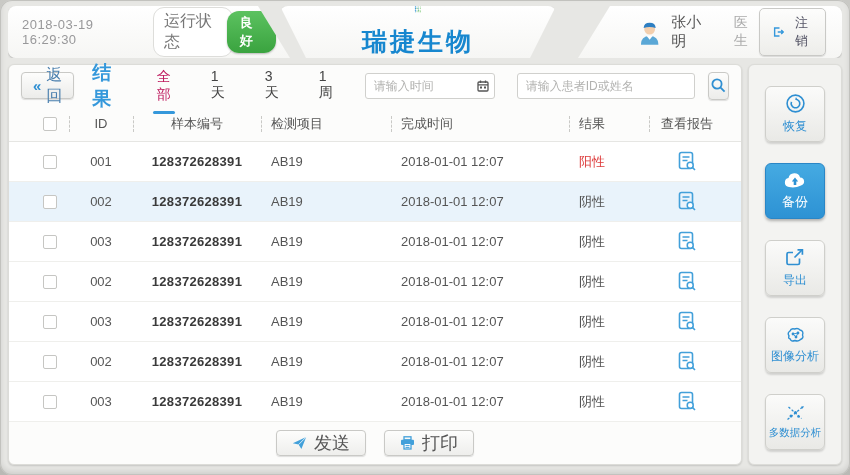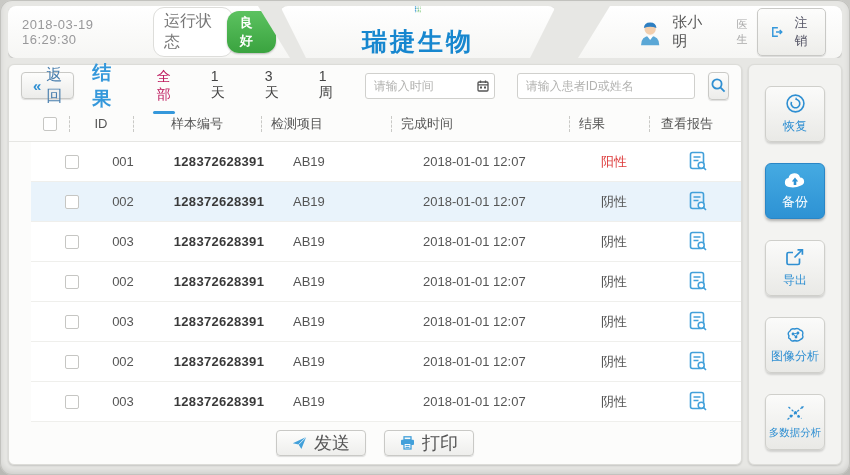--- a/index.html
+++ b/index.html
@@ -20,21 +20,21 @@
   .hcard.right { left:570px; right:0; border-radius:0 8px 8px 0;
                  clip-path:polygon(32px 0, 100% 0, 100% 100%, 0 100%); padding:0 16px 0 60px; }
   .datetime { font-size:13px; color:#98989a; letter-spacing:.5px; }
   .status-label { margin-left:14px; font-size:16px; color:#777; background:#fff;
                   border:1px solid #ddddda; border-radius:11px; padding:3px 10px; }
   .status-badge { margin-left:-6px; font-size:13px; font-weight:bold; color:#fff;
                   background:linear-gradient(#5cc260,#3aa33f); border-radius:12px; padding:3px 13px;
                   box-shadow:0 1px 2px rgba(0,0,0,.25); }
   .brand-text { font-size:25px; font-weight:bold; color:#1787cf; letter-spacing:3px; }
   .user-name { font-size:15px; color:#555; margin-left:10px; }
-  .user-role { font-size:11px; color:#aaa; margin-left:22px; }
+  .user-role { font-size:14px; color:#aaa; margin-left:22px; }
   .logout-btn { margin-left:auto; display:flex; align-items:center; gap:6px; font-size:13px; color:#556;
                 background:linear-gradient(#fdfdfc,#ededea); border:1px solid #c9c9c6; border-radius:5px;
                 padding:5px 12px; cursor:pointer; box-shadow:0 1px 1px rgba(0,0,0,.12); }
 
   
   .main-panel { position:absolute; left:8px; top:64px; width:734px; height:401px;
                 background:#fcfcfb; border:1px solid #dcdcd8; border-radius:6px;
                 box-shadow:0 1px 2px rgba(0,0,0,.15); display:flex; flex-direction:column; }
   .toolbar { height:41px; display:flex; align-items:center; padding:0 12px; flex:none; }
   .back-btn { display:flex; align-items:center; gap:5px; height:27px; padding:0 11px;
@@ -62,21 +62,21 @@
   
   .thead { display:flex; align-items:center; height:36px; padding:0 16px; flex:none;
            border-bottom:1px solid #e6e6e3; font-size:13px; color:#555; }
   .hcell { position:relative; display:flex; align-items:center; height:100%; }
   .hcell.sep::before { content:""; position:absolute; left:0; top:10px; height:16px;
                        border-left:1px dashed #c9c9c6; }
   .col-check { width:44px; } .col-id { width:64px; justify-content:center; }
   .col-sample { width:128px; justify-content:center; } .col-project { width:130px; padding-left:10px; }
   .col-time { width:178px; padding-left:10px; } .col-result { width:80px; padding-left:10px; }
   .col-report { flex:1; justify-content:center; }
-  .tbody { flex:none;padding-left:22px; }
+  .tbody { flex:none; }
   .t-row { display:flex; align-items:center; height:40px; padding:0 16px; border-bottom:1px solid #efefec;
            font-size:13px; color:#555; background:#fff; }
   .t-row.highlight { background:#e9f3fb; }
   .t-row .cell { display:flex; align-items:center; height:100%; }
   .cell-sample { font-weight:bold; color:#3a3a3a; letter-spacing:.3px; }
   .result-neg { color:#555; } .result-pos { color:#dd3b3b; }
   .report-btn { background:none; border:none; cursor:pointer; display:flex; align-items:center; }
   input[type=checkbox] { appearance:none; width:14px; height:14px; border:1px solid #c6c6c3; border-radius:2px;
                          background:#fff; cursor:pointer; margin-left:18px; }
 

